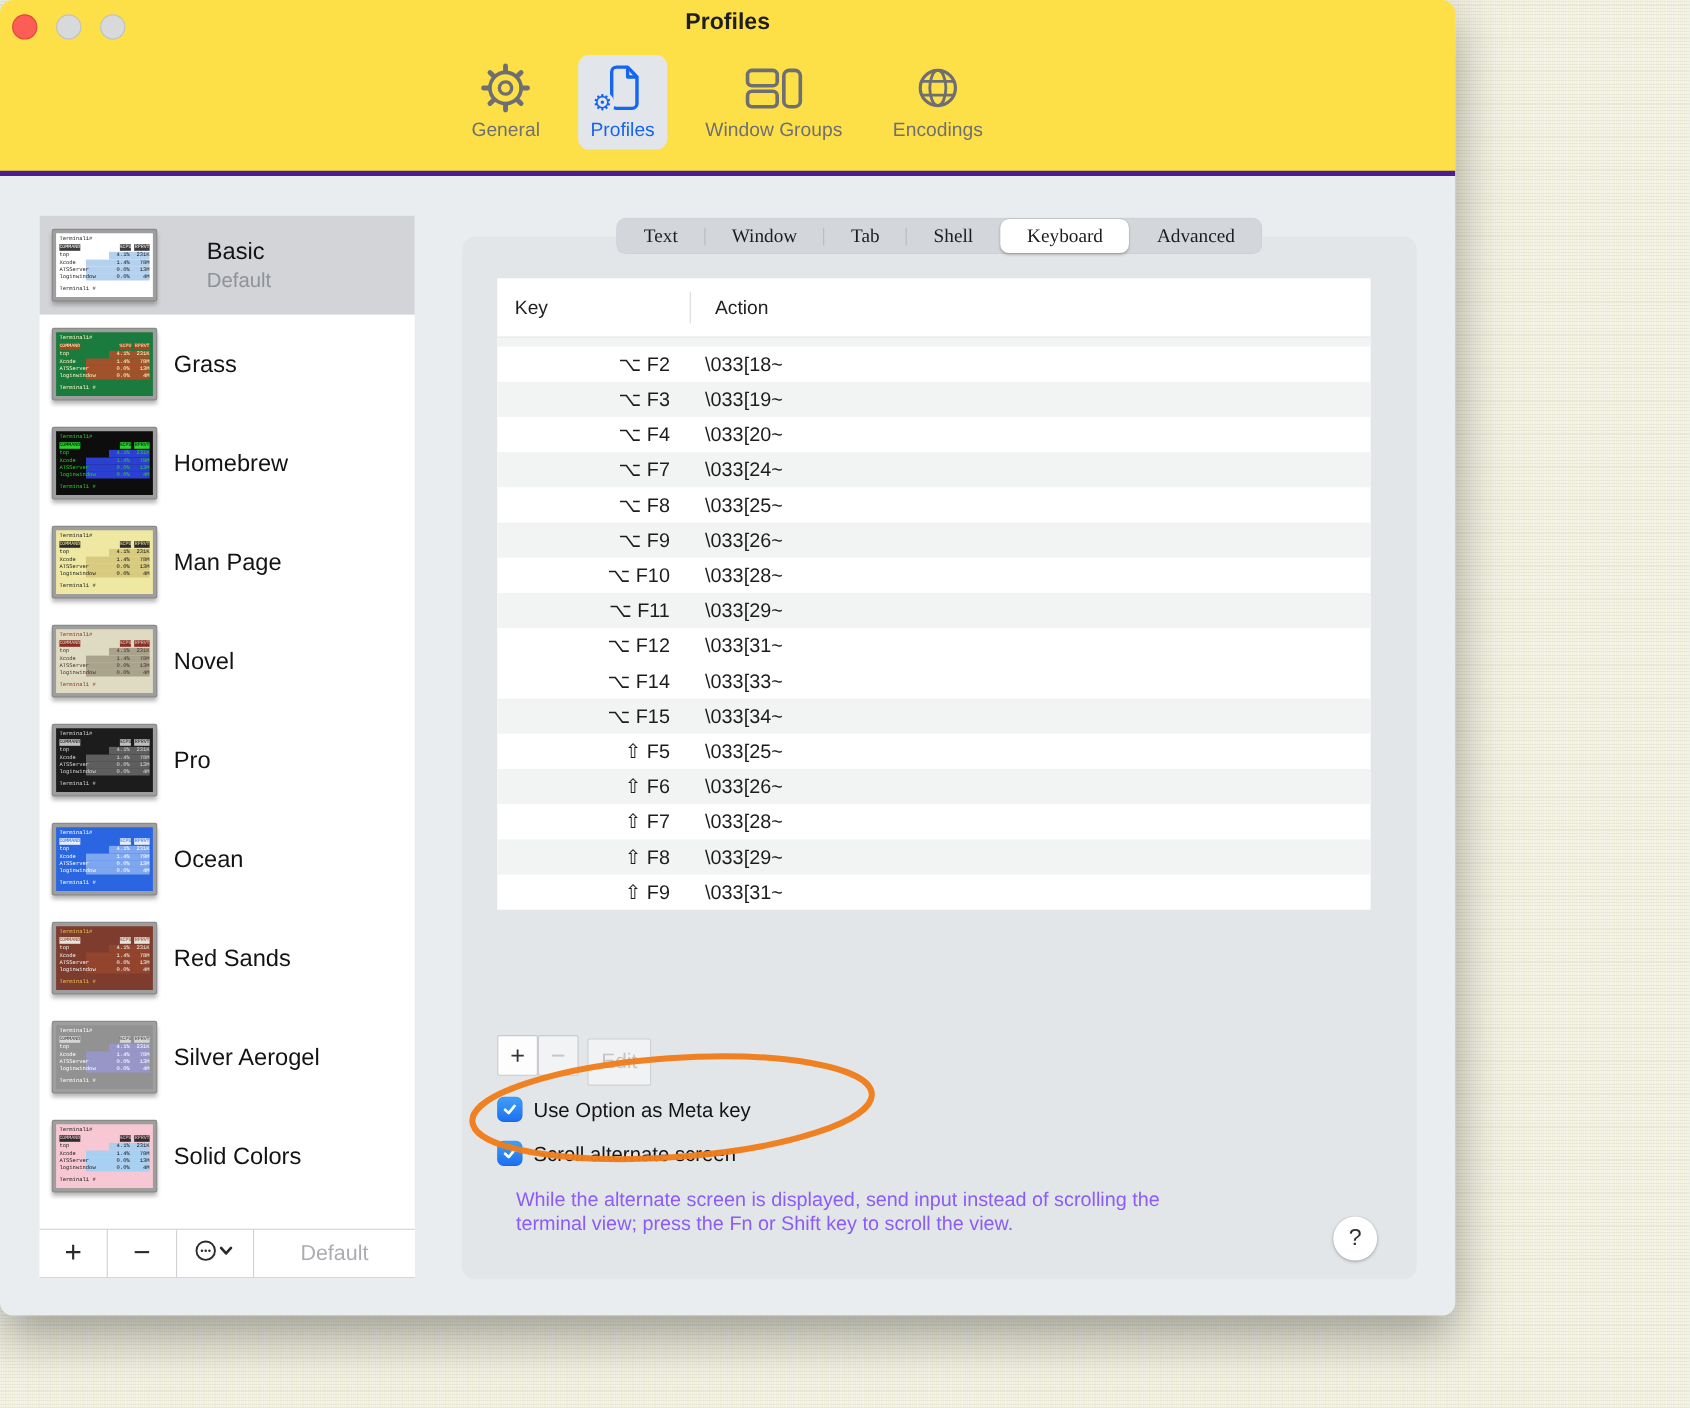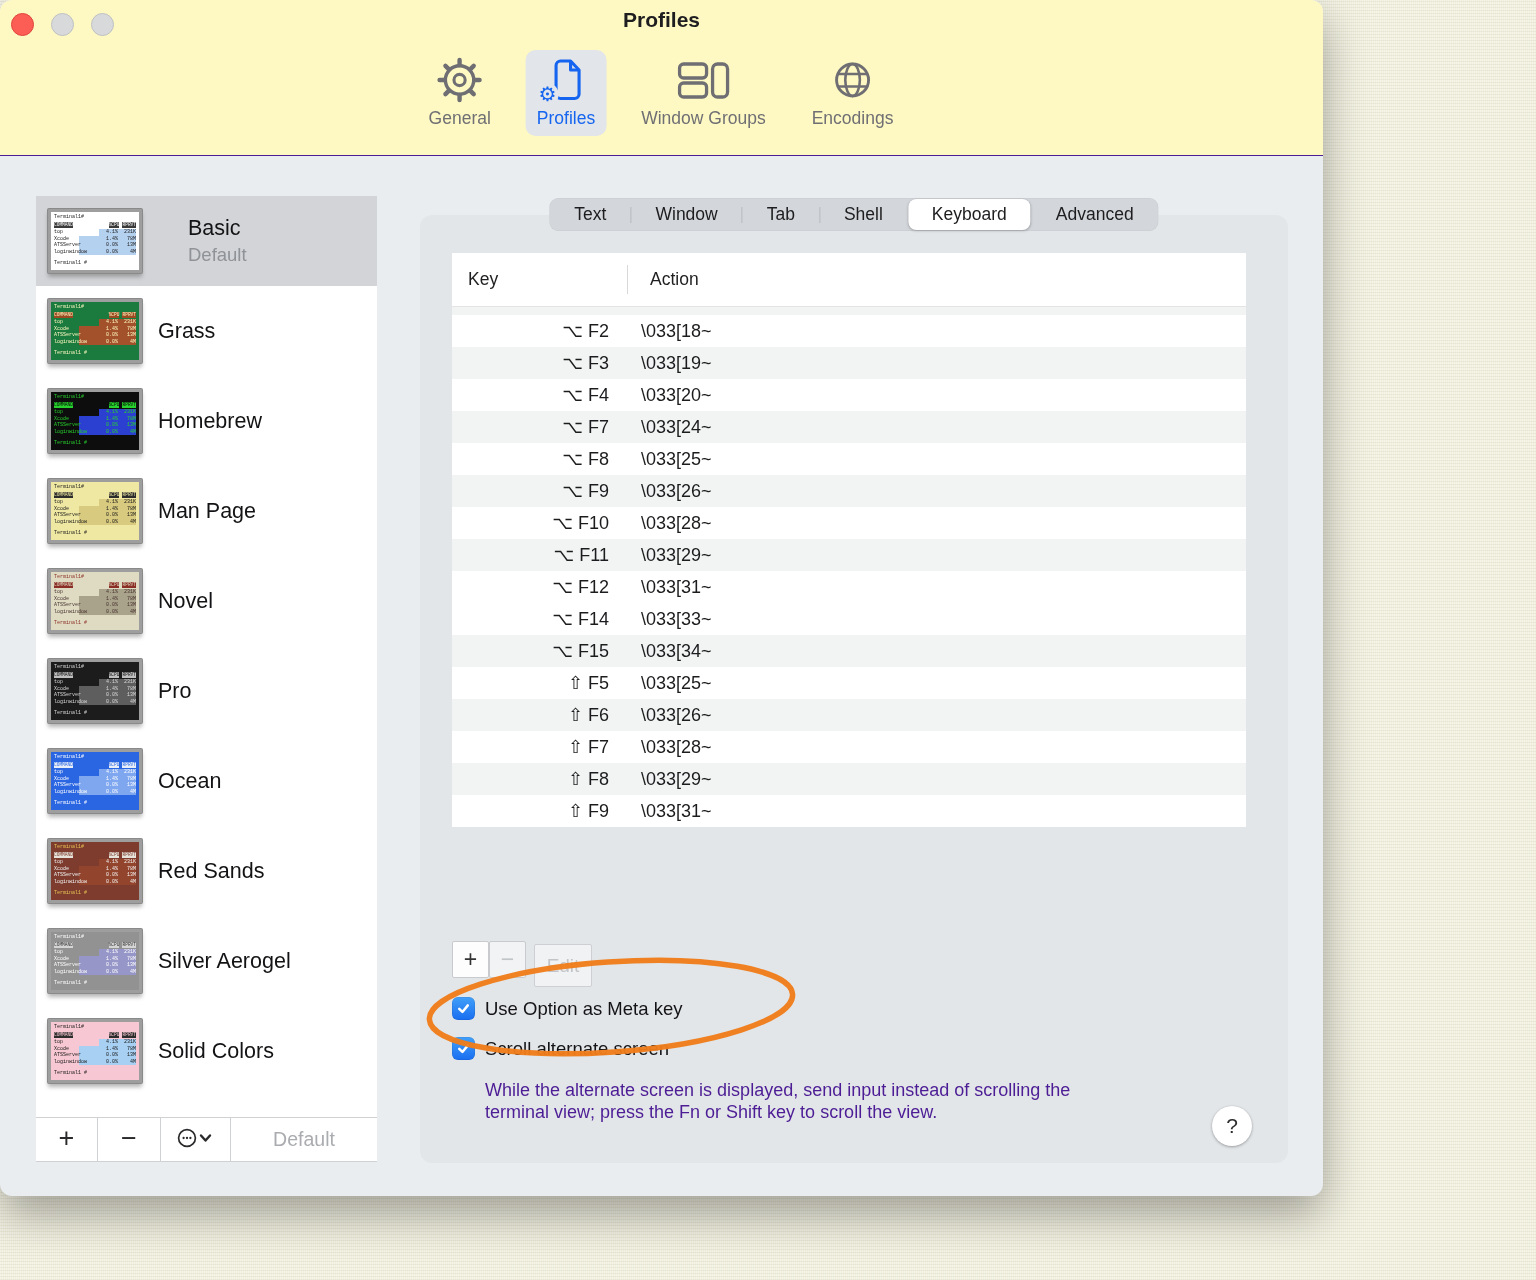--- a/index.html
+++ b/index.html
@@ -7,22 +7,22 @@
     width:1536px;height:1280px;position:relative;overflow:hidden;
     font-family:"Liberation Sans",sans-serif;
     background-color:#f1f0df;
     background-image:
       repeating-linear-gradient(0deg, rgba(160,158,118,.12) 0 1px, transparent 1px 3px),
       repeating-linear-gradient(90deg, rgba(255,255,255,.30) 0 1px, transparent 1px 2px);
   }
   
   .window{position:absolute;left:0;top:0;width:1323px;height:1196px;background:#eaedf0;
     border-radius:12px;box-shadow:0 18px 45px rgba(0,0,0,.35);}
-  .titlebar{position:absolute;left:0;top:0;width:100%;height:155px;background:#fef9c3;
-    border-bottom:1px solid #4c1d95;border-radius:12px 12px 0 0;}
+  .titlebar{position:absolute;left:0;top:0;width:100%;height:155px;background:#fde047;
+    border-bottom:5px solid #4c1d95;border-radius:12px 12px 0 0;}
   .tl{position:absolute;top:13px;width:21px;height:21px;border-radius:50%;}
   .tl.red{left:11px;background:#fc5e55;border:1px solid #e0443c;}
   .tl.g1{left:51px;}
   .tl.g2{left:91px;}
   .tl.gray{background:#d7d9db;border:1px solid #bfc1c4;}
   .win-title{position:absolute;top:8px;left:0;width:100%;text-align:center;
     font-size:21px;font-weight:bold;color:#1e1e20;}
   
   .tb-items{position:absolute;left:661px;top:50px;transform:translateX(-50%);
     display:flex;align-items:flex-end;gap:24px;}
@@ -53,21 +53,21 @@
   .side-footer{position:absolute;left:0;bottom:0;right:0;height:45px;display:flex;
     background:#fff;border-top:1px solid #cfd1d4;border-bottom:1px solid #cfd1d4;box-sizing:border-box;}
   .sf-cell{border-right:1px solid #cfd1d4;display:flex;align-items:center;justify-content:center;box-sizing:border-box;}
   .sf-cell:last-child{border-right:none;}
   .sf-plusminus{font-size:27px;font-weight:300;color:#2a2a2c;line-height:1;padding-bottom:3px;}
   .sf-default{font-size:19.5px;color:#aaacb0;}
   
   .panel{position:absolute;left:420px;top:215px;width:868px;height:948px;background:#e3e6e9;border-radius:12px;}
   .tabbox{position:absolute;left:854px;top:198px;transform:translateX(-50%);
     display:flex;align-items:center;background:#d3d6da;border-radius:9px;padding:1px;height:33px;box-sizing:border-box;
-    box-shadow:inset 0 0 0 .5px rgba(0,0,0,.06);}
+    box-shadow:inset 0 0 0 .5px rgba(0,0,0,.06);font-family:Liberation Serif, serif;}
   .segment{font-size:17.5px;color:#1d1d1f;padding:0 24px;height:31px;display:flex;align-items:center;border-radius:8px;white-space:nowrap;}
   .segment.selected{background:#ffffff;box-shadow:0 1px 2.5px rgba(0,0,0,.22), 0 0 0 .5px rgba(0,0,0,.05);}
   .seg-div{width:1px;height:16px;background:#b7babd;}
   .seg-div.hide{background:transparent;}
   
   .ktable{position:absolute;left:452px;top:253px;width:794px;background:#ffffff;}
   .thead{height:53px;display:flex;align-items:center;border-bottom:1px solid #e4e4e6;position:relative;}
   .th-key{width:175px;box-sizing:border-box;padding-left:16px;font-size:17.5px;color:#1f1f21;}
   .th-action{padding-left:23px;font-size:17.5px;color:#1f1f21;}
   .th-divider{position:absolute;left:175px;top:12px;bottom:12px;width:1px;background:#d9d9db;}
@@ -83,22 +83,22 @@
   .sqbtn.disabled{background:#f2f3f4;color:#c2c4c7;}
   .editbtn{width:58px;height:43px;margin-left:8px;margin-top:3px;background:#f1f2f3;border:1px solid #cdcfd2;
     border-radius:2px;display:flex;align-items:center;justify-content:center;font-size:19px;color:#c2c4c7;box-sizing:border-box;}
   
   .cbrow{position:absolute;left:452px;display:flex;align-items:center;}
   .cbrow.r1{top:997px;}
   .cbrow.r2{top:1037px;}
   .cbox{width:23px;height:23px;border-radius:6px;background:linear-gradient(#41a0f9,#1a6ef0);
     display:flex;align-items:center;justify-content:center;box-shadow:inset 0 0 0 .5px rgba(0,0,0,.12);}
   .cblabel{margin-left:10px;font-size:18.5px;color:#141416;}
-  .desc{position:absolute;left:485px;top:1080px;width:680px;font-size:18px;line-height:21.5px;
-    color:#4c1d95;white-space:pre-line;}
+  .desc{position:absolute;left:469px;top:1080px;width:680px;font-size:18px;line-height:21.5px;
+    color:#8b5cf6;white-space:pre-line;}
   .helpbtn{position:absolute;left:1212px;top:1106px;width:40px;height:40px;border-radius:50%;background:#ffffff;
     box-shadow:0 1px 3px rgba(0,0,0,.3),0 0 0 .5px rgba(0,0,0,.05);
     display:flex;align-items:center;justify-content:center;font-size:21px;color:#2c2c2e;}
   .annotation{position:absolute;left:412px;top:948px;pointer-events:none;z-index:50;}
 </style>
 </head>
 <body>
 
 <div class="window">
   <div class="titlebar">

